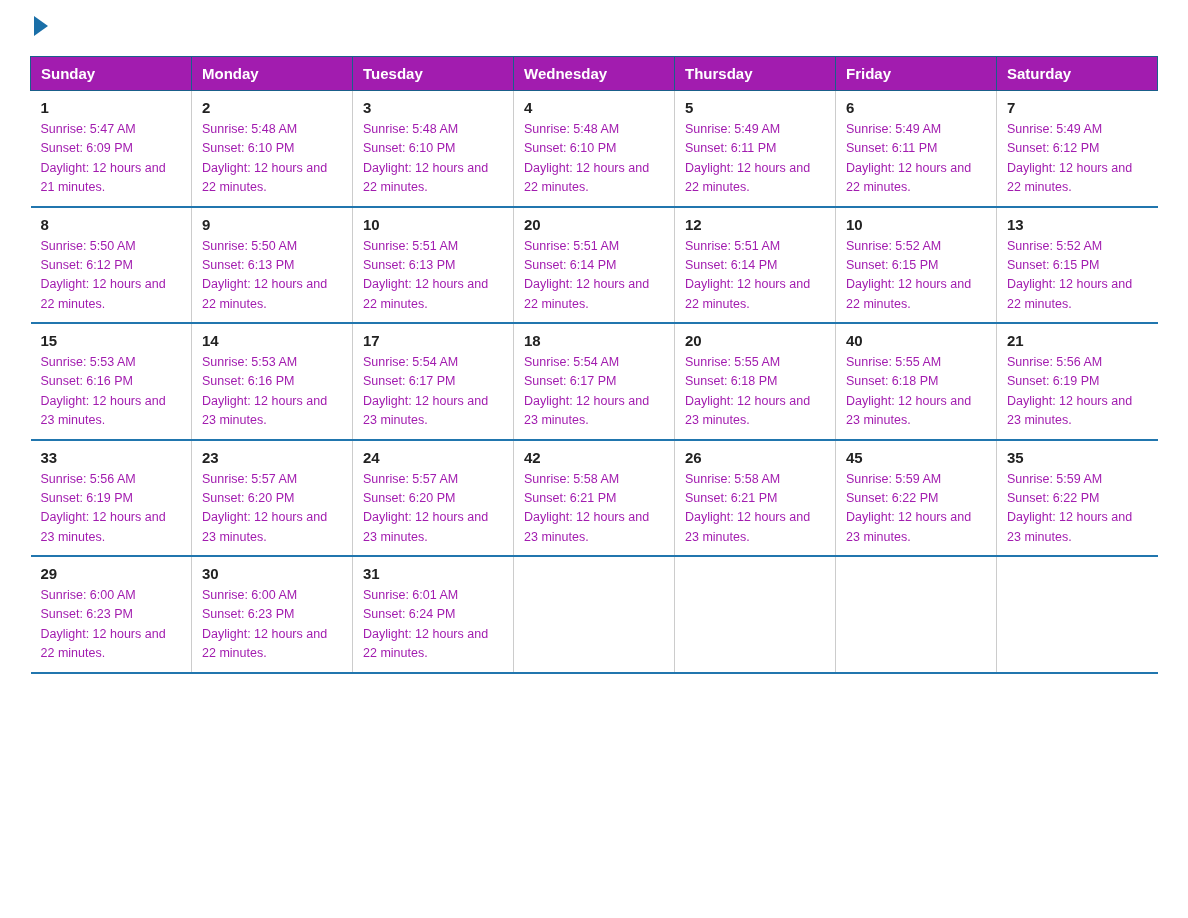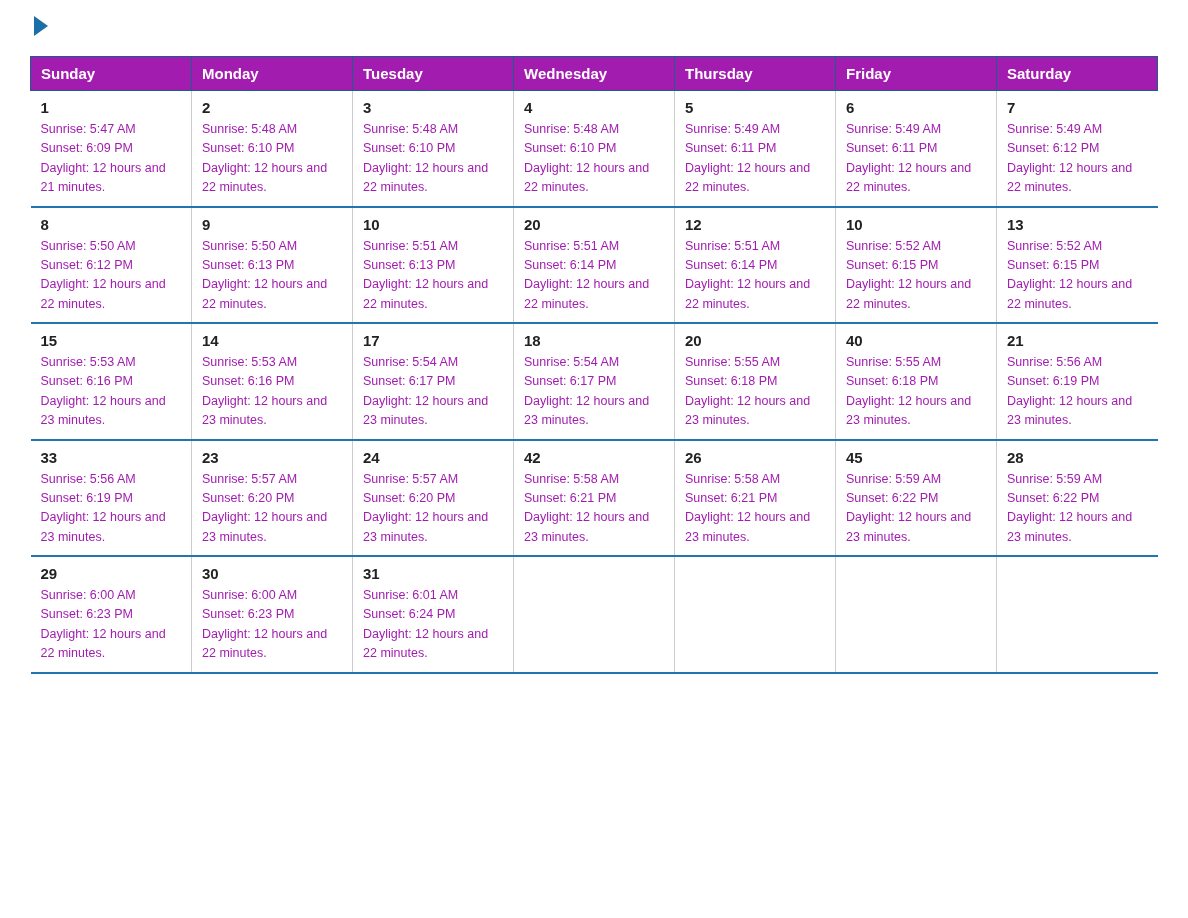--- a/index.html
+++ b/index.html
@@ -184,21 +184,21 @@
         <td><span class="day-num">23</span>
 <span class="day-info">Sunrise: 5:57 AM<br>Sunset: 6:20 PM<br>Daylight: 12 hours and 23 minutes.</span></td>
         <td><span class="day-num">24</span>
 <span class="day-info">Sunrise: 5:57 AM<br>Sunset: 6:20 PM<br>Daylight: 12 hours and 23 minutes.</span></td>
         <td><span class="day-num">42</span>
 <span class="day-info">Sunrise: 5:58 AM<br>Sunset: 6:21 PM<br>Daylight: 12 hours and 23 minutes.</span></td>
         <td><span class="day-num">26</span>
 <span class="day-info">Sunrise: 5:58 AM<br>Sunset: 6:21 PM<br>Daylight: 12 hours and 23 minutes.</span></td>
         <td><span class="day-num">45</span>
 <span class="day-info">Sunrise: 5:59 AM<br>Sunset: 6:22 PM<br>Daylight: 12 hours and 23 minutes.</span></td>
-        <td><span class="day-num">28</span>
+        <td><span class="day-num">35</span>
 <span class="day-info">Sunrise: 5:59 AM<br>Sunset: 6:22 PM<br>Daylight: 12 hours and 23 minutes.</span></td>
       </tr>
       <tr>
         <td><span class="day-num">29</span>
 <span class="day-info">Sunrise: 6:00 AM<br>Sunset: 6:23 PM<br>Daylight: 12 hours and 22 minutes.</span></td>
         <td><span class="day-num">30</span>
 <span class="day-info">Sunrise: 6:00 AM<br>Sunset: 6:23 PM<br>Daylight: 12 hours and 22 minutes.</span></td>
         <td><span class="day-num">31</span>
 <span class="day-info">Sunrise: 6:01 AM<br>Sunset: 6:24 PM<br>Daylight: 12 hours and 22 minutes.</span></td>
         <td></td>

